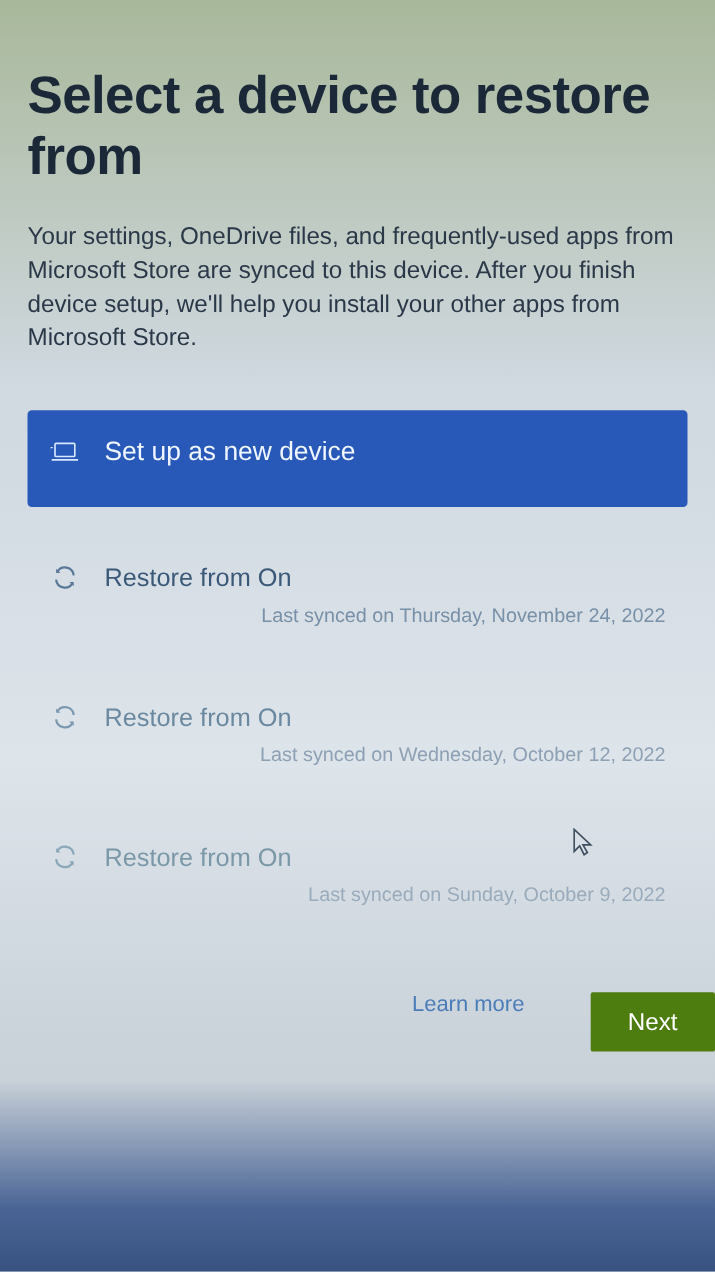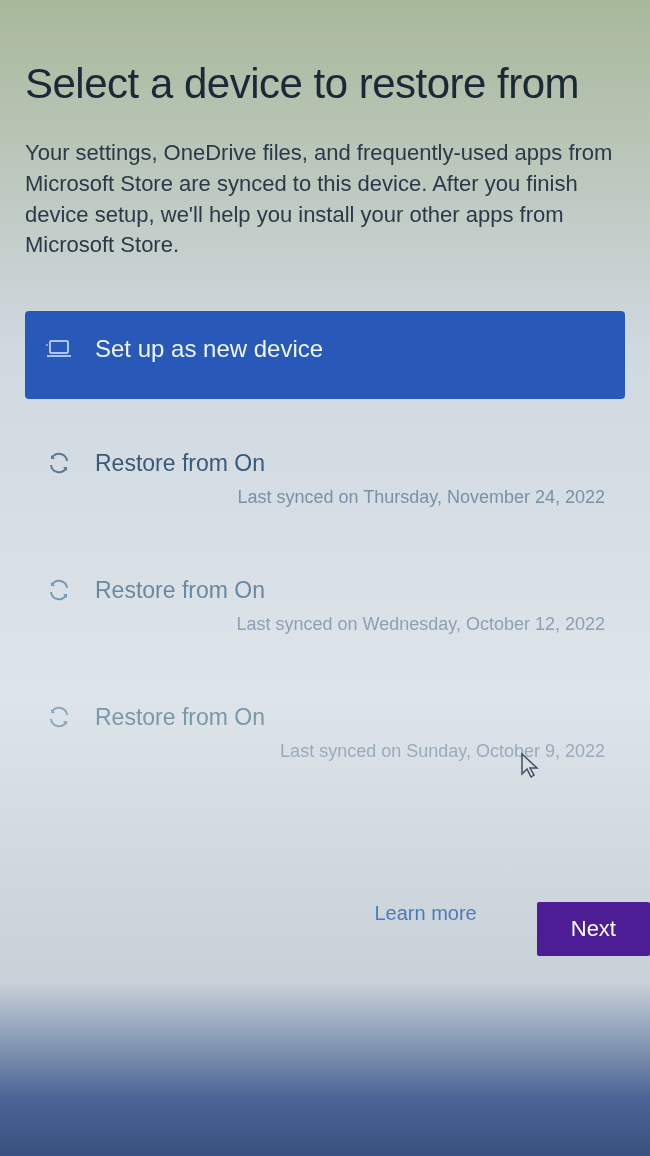--- a/index.html
+++ b/index.html
@@ -12,22 +12,22 @@
       height: 1156px;
       font-family: 'Segoe UI', -apple-system, sans-serif;
       background: linear-gradient(180deg, #a8b89a 0%, #d0d8e0 30%, #dde4ea 60%, #c8d0d8 85%, #4a6595 95%, #385280 100%);
       overflow: hidden;
       position: relative;
     }
     .content {
       padding: 60px 25px 0 25px;
     }
     .page-title {
-      font-size: 42px;
-      font-weight: 400;
+      font-size: 48px;
+      font-weight: 700;
       color: #1a2838;
       margin-bottom: 30px;
       letter-spacing: -0.5px;
     }
     .page-description {
       font-size: 22px;
       color: #2a3848;
       line-height: 1.4;
       margin-bottom: 50px;
     }
@@ -113,21 +113,21 @@
       gap: 30px;
       padding-right: 0;
     }
     .learn-more-link {
       color: #4a7cb8;
       font-size: 20px;
       text-decoration: none;
       margin-right: 30px;
     }
     .next-button {
-      background: #4c1d95;
+      background: #4d7c0f;
       color: #ffffff;
       border: none;
       font-size: 22px;
       padding: 14px 34px;
       cursor: pointer;
       font-family: inherit;
       border-radius: 2px;
     }
     .device-icon svg {
       width: 26px;

